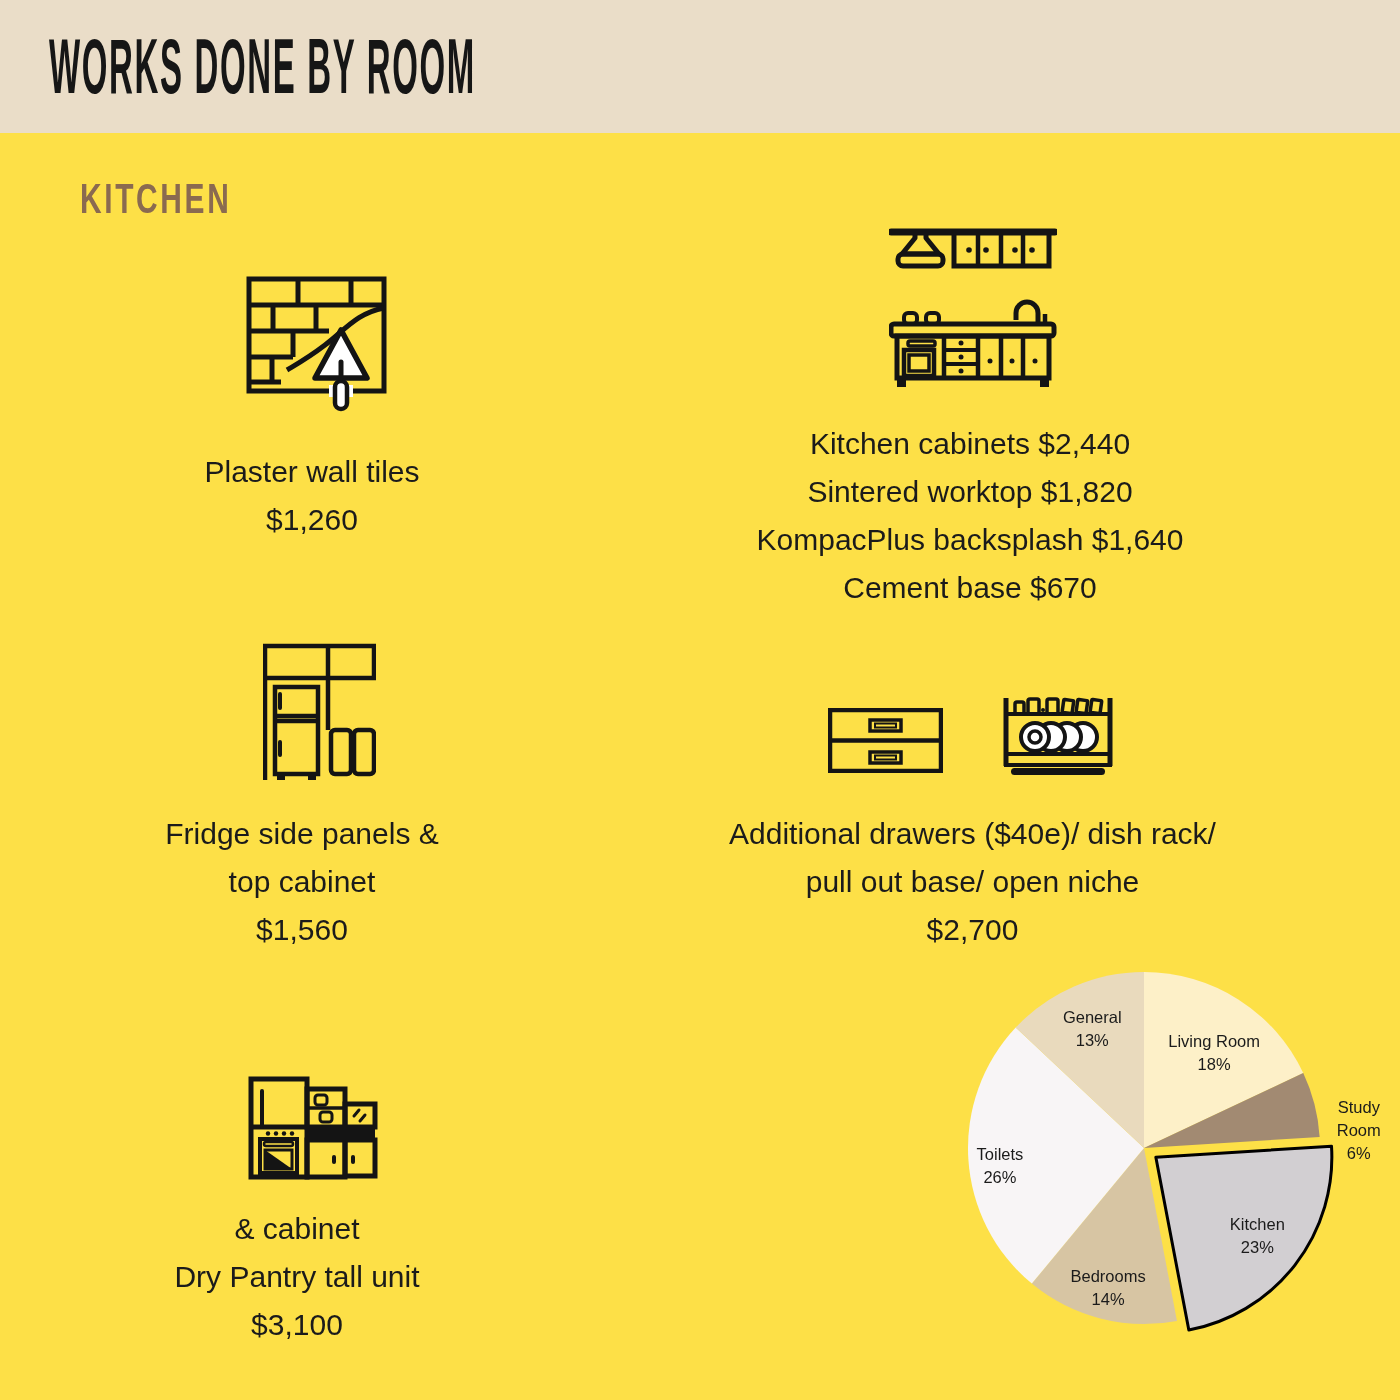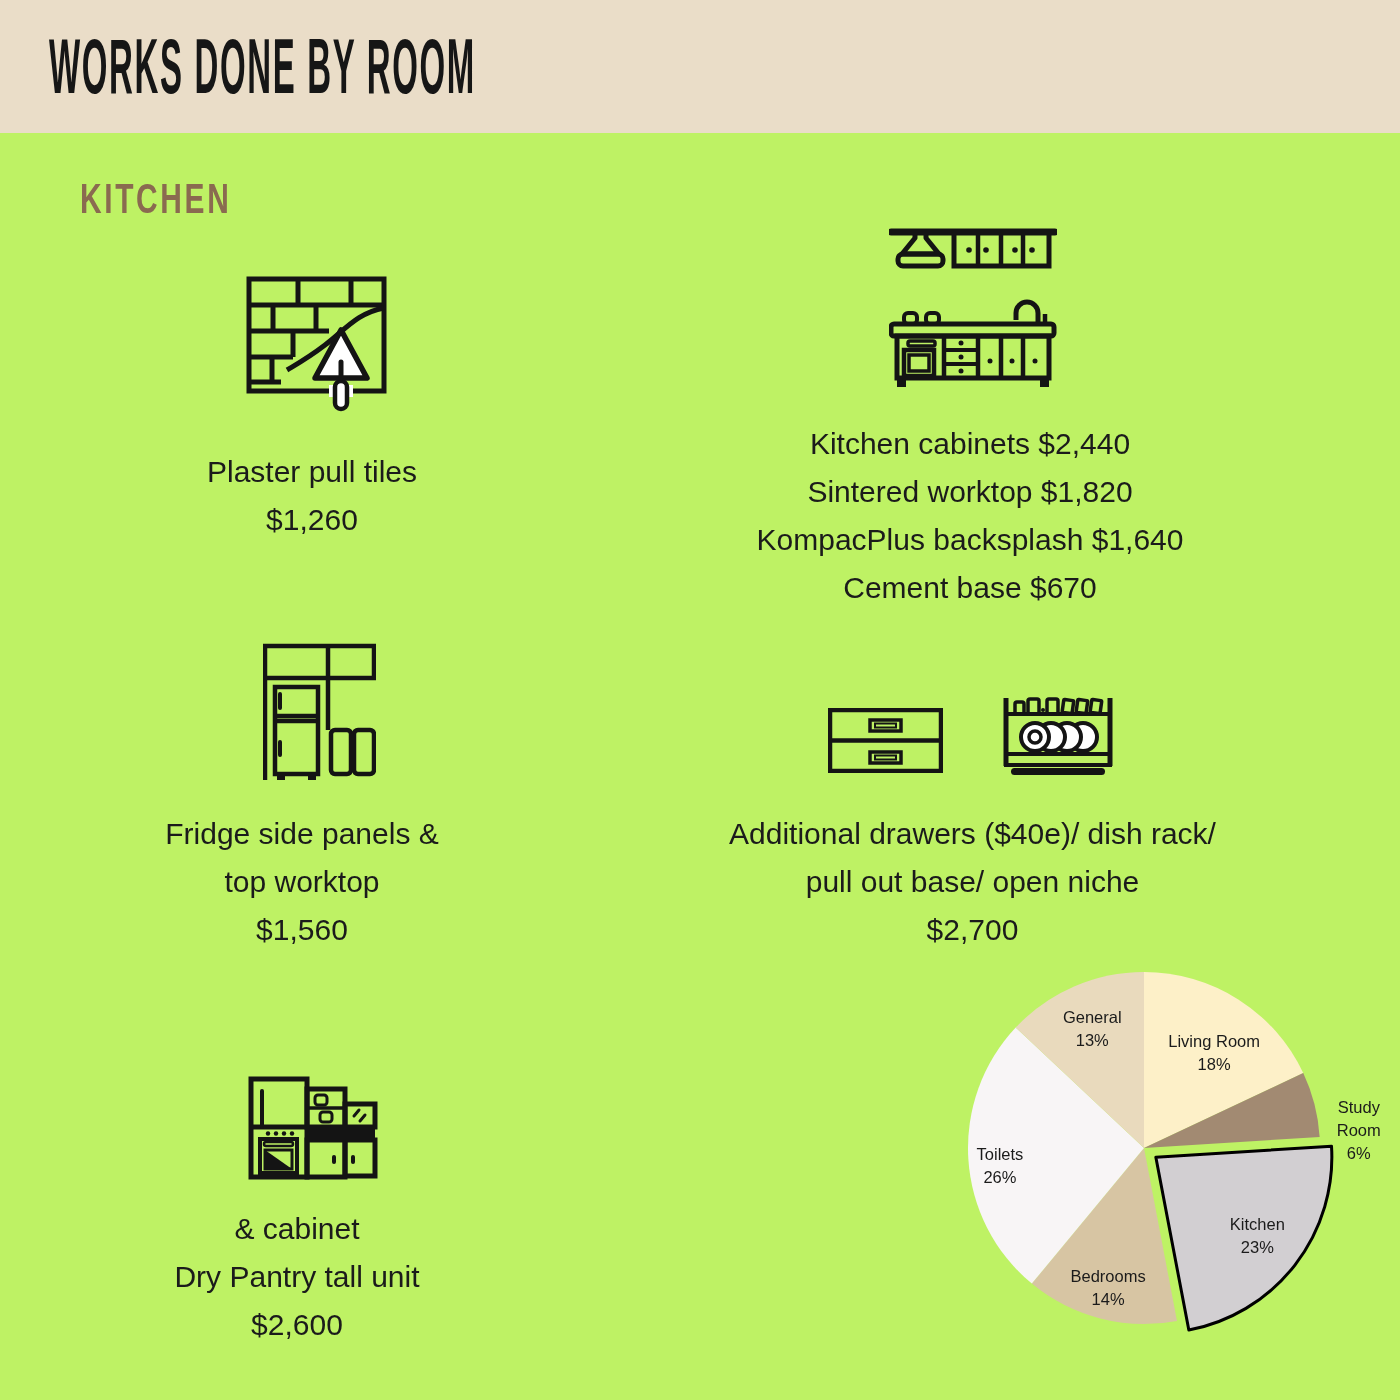--- a/index.html
+++ b/index.html
@@ -1,16 +1,16 @@
 <!DOCTYPE html>
 <html style="--header-bg: #eaddc8; --heading-brown: #8a6a50; --icon-stroke: #141414; --text-color: #1b1b1b;"><head>
 <meta charset="utf-8">
 <style>
   html,body{margin:0;padding:0;background:#fff;}
-  #canvas{position:relative;width:1400px;height:1400px;background:#bef264;overflow:hidden;
+  #canvas{position:relative;width:1400px;height:1400px;background:#fde047;overflow:hidden;
           font-family:"Liberation Sans",sans-serif;color:#1b1b1b;}
   .header-bar{position:absolute;left:0;top:0;width:1400px;height:133px;background:var(--header-bg,#eaddc8);}
   .page-title{position:absolute;left:49px;top:28px;font-size:60px;font-weight:700;letter-spacing:3px;
               line-height:1;transform:scale(0.55,1.3);transform-origin:0 0;white-space:nowrap;color:#161616;}
   .section-title{position:absolute;left:80px;top:177px;font-size:34px;font-weight:700;letter-spacing:3px;
               line-height:1;transform:scale(0.88,1.25);transform-origin:0 0;white-space:nowrap;
               color:var(--heading-brown,#8a6a50);}
   .item-text{position:absolute;text-align:center;font-size:30px;line-height:48px;color:#1b1b1b;}
   .item-text span{display:block;}
   .icon{position:absolute;}
@@ -39,21 +39,21 @@
       <path d="M4 107 H36"></path>
       <path d="M27 82 V107"></path>
       <path d="M139 33 C112 38 100 55 80 70 C63 83 52 89 42 95"></path>
     </g>
     <rect x="84" y="110" width="24" height="12" fill="#ffffff"></rect>
     <rect x="90" y="106" width="12" height="28" rx="6" fill="#ffffff" stroke="#141414" stroke-width="4.5"></rect>
     <path d="M96 55 L122 103 L70 103 Z" fill="#ffffff" stroke="#141414" stroke-width="5.5" stroke-linejoin="round"></path>
     <path d="M96 87 V103" stroke="#141414" stroke-width="5" stroke-linecap="round"></path>
   </svg>
   <div class="item-text" style="left:132px;top:448px;width:360px">
-    <span>Plaster pull tiles</span>
+    <span>Plaster wall tiles</span>
     <span>$1,260</span>
   </div>
 
   <svg class="icon" style="left:889px;top:224px" width="168" height="165" viewBox="0 0 168 165">
     <g stroke="#141414" fill="none">
       <path d="M2 8 H166" stroke-width="7" stroke-linecap="round"></path>
       <path d="M26 8 V14 L13 30 H50 L37 14 V8" stroke-width="5" stroke-linejoin="round"></path>
       <rect x="9" y="30" width="45" height="12" rx="5" stroke-width="5"></rect>
       <rect x="65" y="8" width="95" height="34" stroke-width="5"></rect>
       <path d="M89 8 V42 M112 8 V42 M134 8 V42" stroke-width="4.5"></path>
@@ -103,21 +103,21 @@
       <rect x="68" y="88" width="20" height="44" rx="4"></rect>
       <rect x="91" y="88" width="20" height="44" rx="4"></rect>
     </g>
     <g fill="#141414">
       <rect x="14" y="132" width="8" height="6"></rect>
         <rect x="45" y="132" width="8" height="6"></rect>
     </g>
   </svg>
   <div class="item-text" style="left:112px;top:810px;width:380px">
     <span>Fridge side panels &amp;</span>
-    <span>top worktop</span>
+    <span>top cabinet</span>
     <span>$1,560</span>
   </div>
 
   <svg class="icon" style="left:828px;top:708px" width="115" height="65" viewBox="0 0 115 65">
     <g stroke="#141414" fill="none">
       <rect x="2" y="2" width="111" height="61" stroke-width="4.5"></rect>
       <path d="M2 32.5 H113" stroke-width="4.5"></path>
       <rect x="42" y="12" width="31" height="11" stroke-width="3.5"></rect>
       <rect x="47" y="15.5" width="21" height="4" stroke-width="2"></rect>
       <rect x="42" y="44" width="31" height="11" stroke-width="3.5"></rect>
@@ -176,21 +176,21 @@
       <circle cx="20" cy="57.5" r="2.2"></circle>
         <circle cx="28" cy="57.5" r="2.2"></circle>
       <circle cx="36" cy="57.5" r="2.2"></circle>
         <circle cx="44" cy="57.5" r="2.2"></circle>
       <path d="M17 74 L44 93 L17 93 Z"></path>
     </g>
   </svg>
   <div class="item-text" style="left:107px;top:1205px;width:380px">
     <span>&amp; cabinet</span>
     <span>Dry Pantry tall unit</span>
-    <span>$2,600</span>
+    <span>$3,100</span>
   </div>
 
   <svg id="pie-svg" class="icon" style="left:920px;top:930px" width="480" height="475" viewBox="0 0 480 475">
       <path d="M224,218 L224,42 A176,176 0 0 1 383.24956123401944,143.0628446845472 Z" fill="#fdf0c8"></path>
       <path d="M224,218 L383.24956123401944,143.0628446845472 A176,176 0 0 1 399.65270420337583,206.94886856284086 Z" fill="#a28a72"></path>
       <path d="M235.85232518563535,227.19360580479463 L411.50502938901116,216.1424743676355 A176,176 0 0 1 268.83143655272295,400.07616193304386 Z" fill="#d2cfd2" stroke="#000000" stroke-width="3" stroke-linejoin="round"></path>
       <path d="M224,218 L256.9791113670876,390.88255612824923 A176,176 0 0 1 111.81337780423063,353.6103307285389 Z" fill="#d7c5a3"></path>
       <path d="M224,218 L111.81337780423063,353.6103307285389 A176,176 0 0 1 95.70152157383157,97.5197093565508 Z" fill="#f8f5f6"></path>
       <path d="M224,218 L95.70152157383157,97.5197093565508 A176,176 0 0 1 223.99999999999994,42 Z" fill="#e9dabd"></path>
       <text text-anchor="middle"><tspan x="294.12775082308633" y="117.45083387591883">Living Room</tspan><tspan x="294.12775082308633" y="140.45083387591882">18%</tspan></text>

